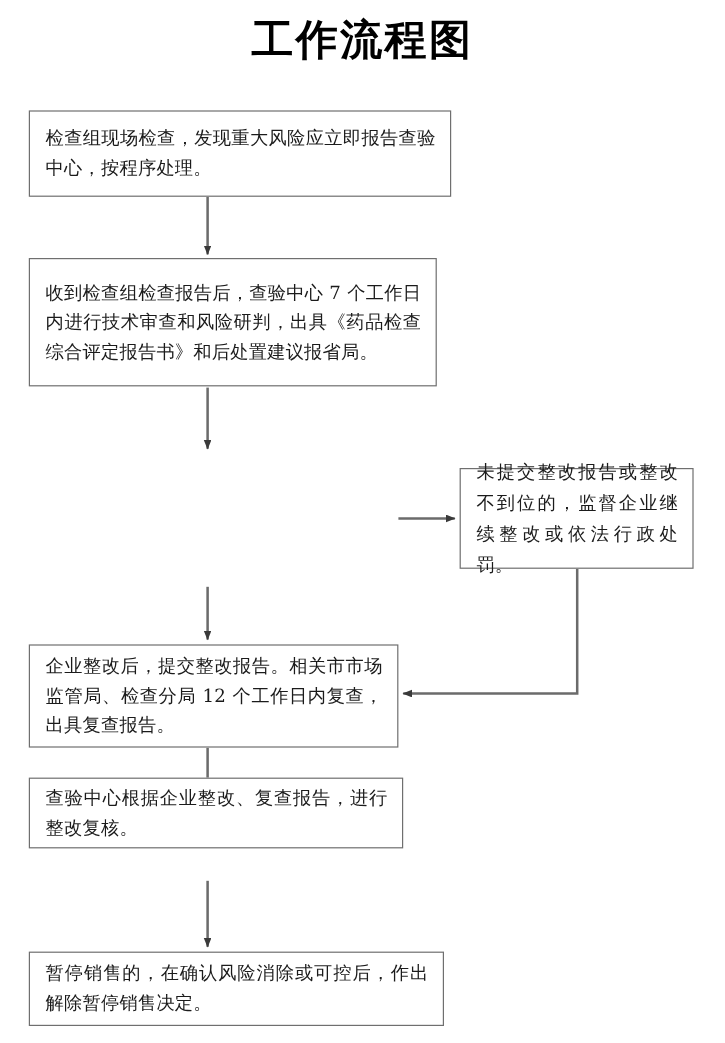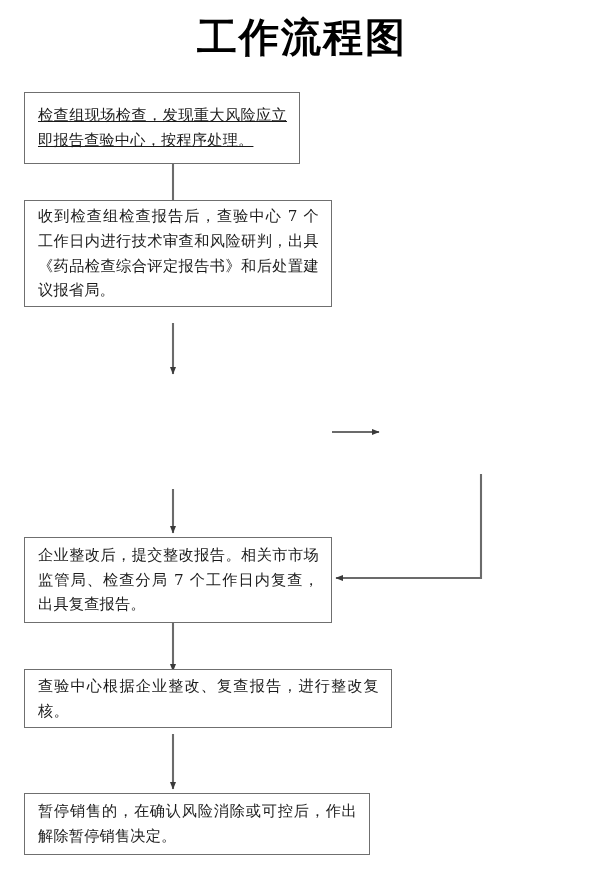--- a/index.html
+++ b/index.html
@@ -22,21 +22,21 @@
     height: 869px;
   }
   .title {
     position: absolute;
     left: 0;
     top: 10px;
     width: 604px;
     text-align: center;
     font-family: "DejaVu Serif", "Liberation Serif", serif;
     font-weight: bold;
-    font-size: 40px;
+    font-size: 35px;
     letter-spacing: 2px;
     color: #000000;
   }
   .node {
     position: absolute;
     box-sizing: border-box;
     border: 1.4px solid #6f6f6f;
     background: #ffffff;
     display: flex;
     align-items: center;
@@ -45,25 +45,25 @@
   .node-text {
     font-family: "DejaVu Serif", "Liberation Serif", serif;
     font-size: 15.2px;
     line-height: 1.62;
     color: #1b1b1b;
     text-align: justify;
     text-justify: inter-ideograph;
     width: 100%;
     letter-spacing: 0.2px;
   }
-  .node.n1 { left: 24px;  top: 92px;  width: 276px; height: 72px; text-decoration: underline; }
-  .node.n2 { left: 24px;  top: 200px; width: 308px; height: 107px; }
+  .node.n1 { left: 24px;  top: 92px;  width: 352px; height: 72px; }
+  .node.n2 { left: 24px;  top: 215px; width: 340px; height: 107px; }
   .node.n3 { left: 24px;  top: 378px; width: 308px; height: 111px; }
   .node.n4 { left: 24px;  top: 537px; width: 308px; height: 86px; }
-  .node.n5 { left: 24px;  top: 669px; width: 368px; height: 59px; }
+  .node.n5 { left: 24px;  top: 648px; width: 312px; height: 59px; }
   .node.n6 { left: 24px;  top: 793px; width: 346px; height: 62px; }
   .node.side { left: 383px; top: 390px; width: 195px; height: 84px; }
   .node.side .node-text { font-size: 15.2px; line-height: 1.72; }
 
   .connector {
     position: absolute;
     left: 0; top: 0;
     width: 604px;
     height: 869px;
     pointer-events: none;
@@ -96,23 +96,26 @@
 
   <div class="node n1">
     <div class="node-text">检查组现场检查，发现重大风险应立即报告查验中心，按程序处理。</div>
   </div>
 
   <div class="node n2">
     <div class="node-text">收到检查组检查报告后，查验中心 7 个工作日内进行技术审查和风险研判，出具《药品检查综合评定报告书》和后处置建议报省局。</div>
   </div>
 
 
+  <div class="node side">
+    <div class="node-text">未提交整改报告或整改不到位的，监督企业继续整改或依法行政处罚。</div>
+  </div>
 
   <div class="node n4">
-    <div class="node-text">企业整改后，提交整改报告。相关市市场监管局、检查分局 7 个工作日内复查，出具复查报告。</div>
+    <div class="node-text">企业整改后，提交整改报告。相关市市场监管局、检查分局 12 个工作日内复查，出具复查报告。</div>
   </div>
 
   <div class="node n5">
     <div class="node-text">查验中心根据企业整改、复查报告，进行整改复核。</div>
   </div>
 
   <div class="node n6">
     <div class="node-text">暂停销售的，在确认风险消除或可控后，作出解除暂停销售决定。</div>
   </div>
 

